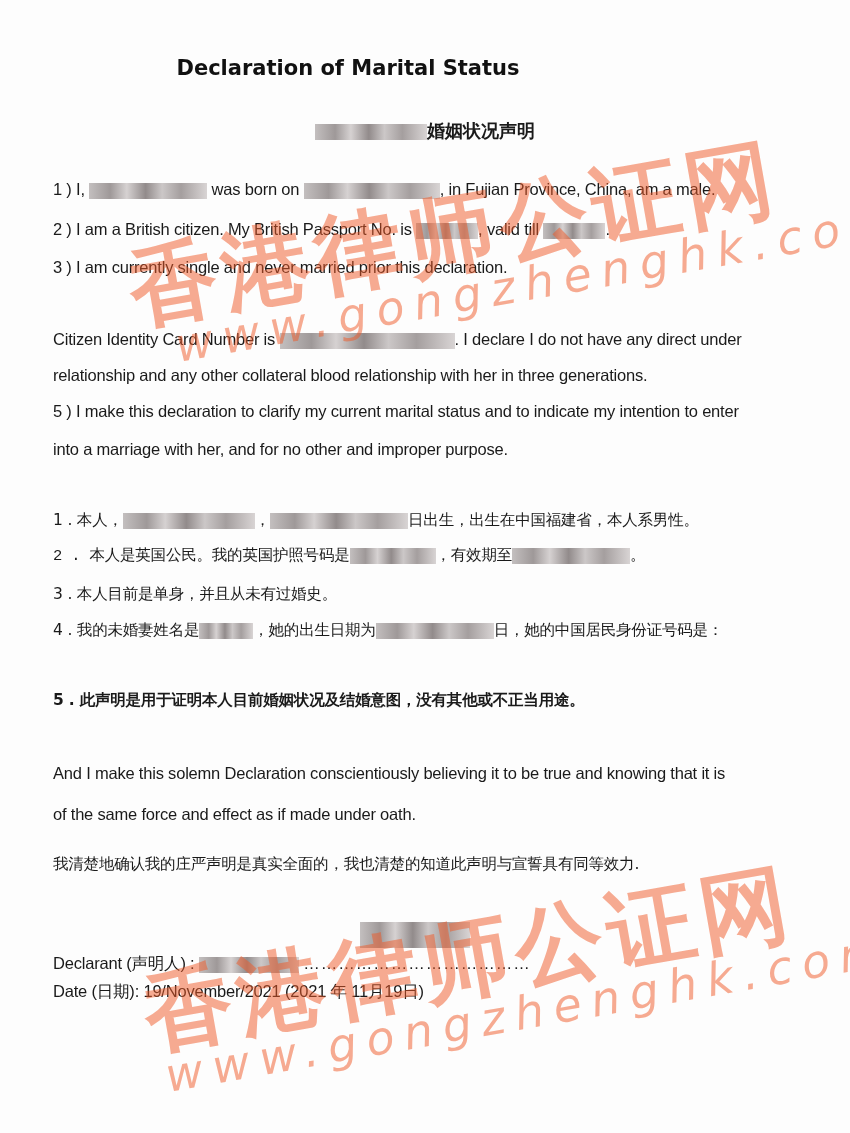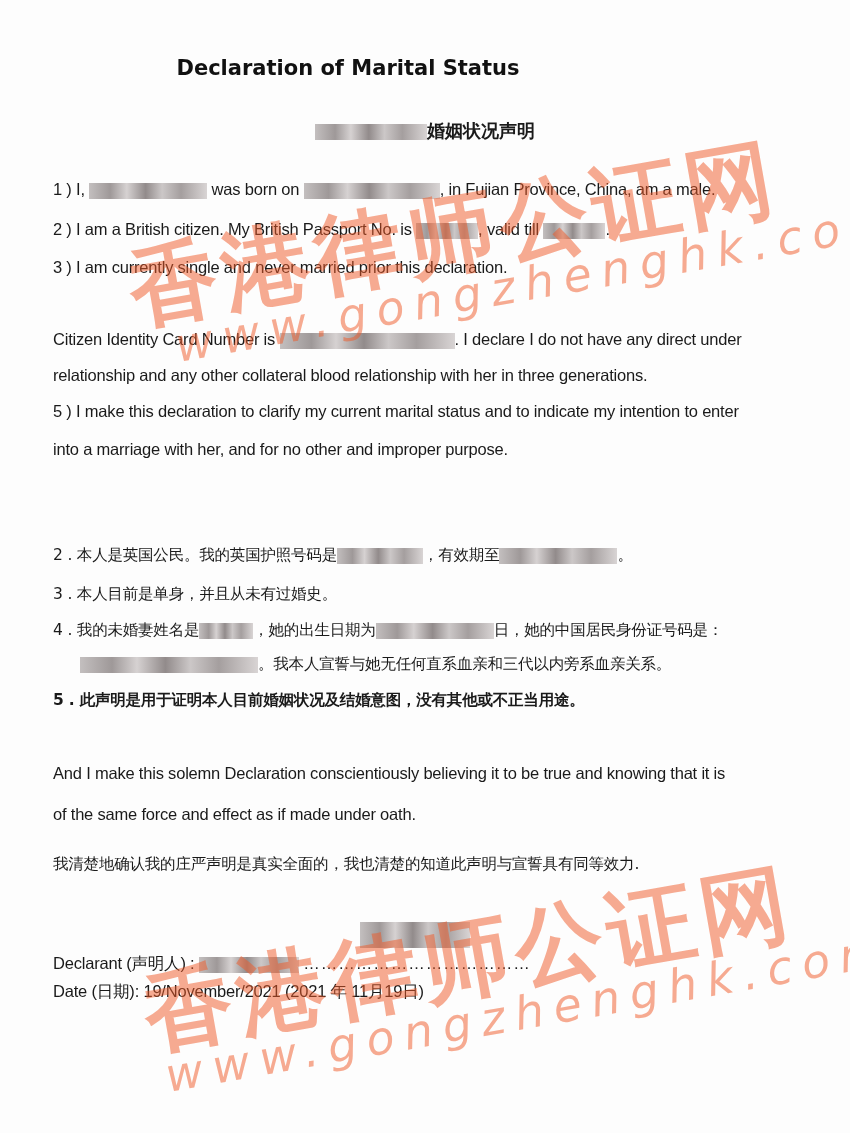--- a/index.html
+++ b/index.html
@@ -63,29 +63,29 @@
   </div>
   <div class="line" style="top:258px;">3 ) I am currently single and never married prior this declaration.</div>
   <div class="line" style="top:330px;">
     <span>Citizen Identity Card Number is</span>
     <span class="redact" style="width:175px;"></span><span>. I declare I do not have any direct under</span>
   </div>
   <div class="line" style="top:366px;">relationship and any other collateral blood relationship with her in three generations.</div>
   <div class="line" style="top:402px;">5 ) I make this declaration to clarify my current marital status and to indicate my intention to enter</div>
   <div class="line" style="top:440px;">into a marriage with her, and for no other and improper purpose.</div>
 
-  <div class="line cn" style="top:545px;">
+  <div class="line cn" style="top:510px;">
+    <span>1 . 本人，</span><span class="redact" style="width:132px;"></span><span>，</span><span class="redact" style="width:138px;"></span><span>日出生，出生在中国福建省，本人系男性。</span>
+  </div>
+  <div class="line cn" style="top:545px;font-family:Liberation Mono, monospace;">
     <span>2 . 本人是英国公民。我的英国护照号码是</span><span class="redact" style="width:86px;"></span><span>，有效期至</span><span class="redact" style="width:118px;"></span><span>。</span>
   </div>
   <div class="line cn" style="top:584px;">3 . 本人目前是单身，并且从未有过婚史。</div>
   <div class="line cn" style="top:620px;">
     <span>4 . 我的未婚妻姓名是</span><span class="redact" style="width:54px;"></span><span>，她的出生日期为</span><span class="redact" style="width:118px;"></span><span>日，她的中国居民身份证号码是：</span>
-  </div>
-  <div class="line cn" style="top:654px; left:80px;">
-    <span class="redact" style="width:178px;"></span><span>。我本人宣誓与她无任何直系血亲和三代以内旁系血亲关系。</span>
   </div>
   <div class="line cn" style="top:690px;font-weight:bold;">5 . 此声明是用于证明本人目前婚姻状况及结婚意图，没有其他或不正当用途。</div>
 
   <div class="line" style="top:764px;">And I make this solemn Declaration conscientiously believing it to be true and knowing that it is</div>
   <div class="line" style="top:805px;">of the same force and effect as if made under oath.</div>
   <div class="line cn" style="top:854px;">我清楚地确认我的庄严声明是真实全面的，我也清楚的知道此声明与宣誓具有同等效力.</div>
 
   <div class="redact" style="position:absolute; left:360px; top:922px; width:110px; height:26px;"></div>
   <div class="line" style="top:953px;">
     <span>Declarant (声明人) :</span>

